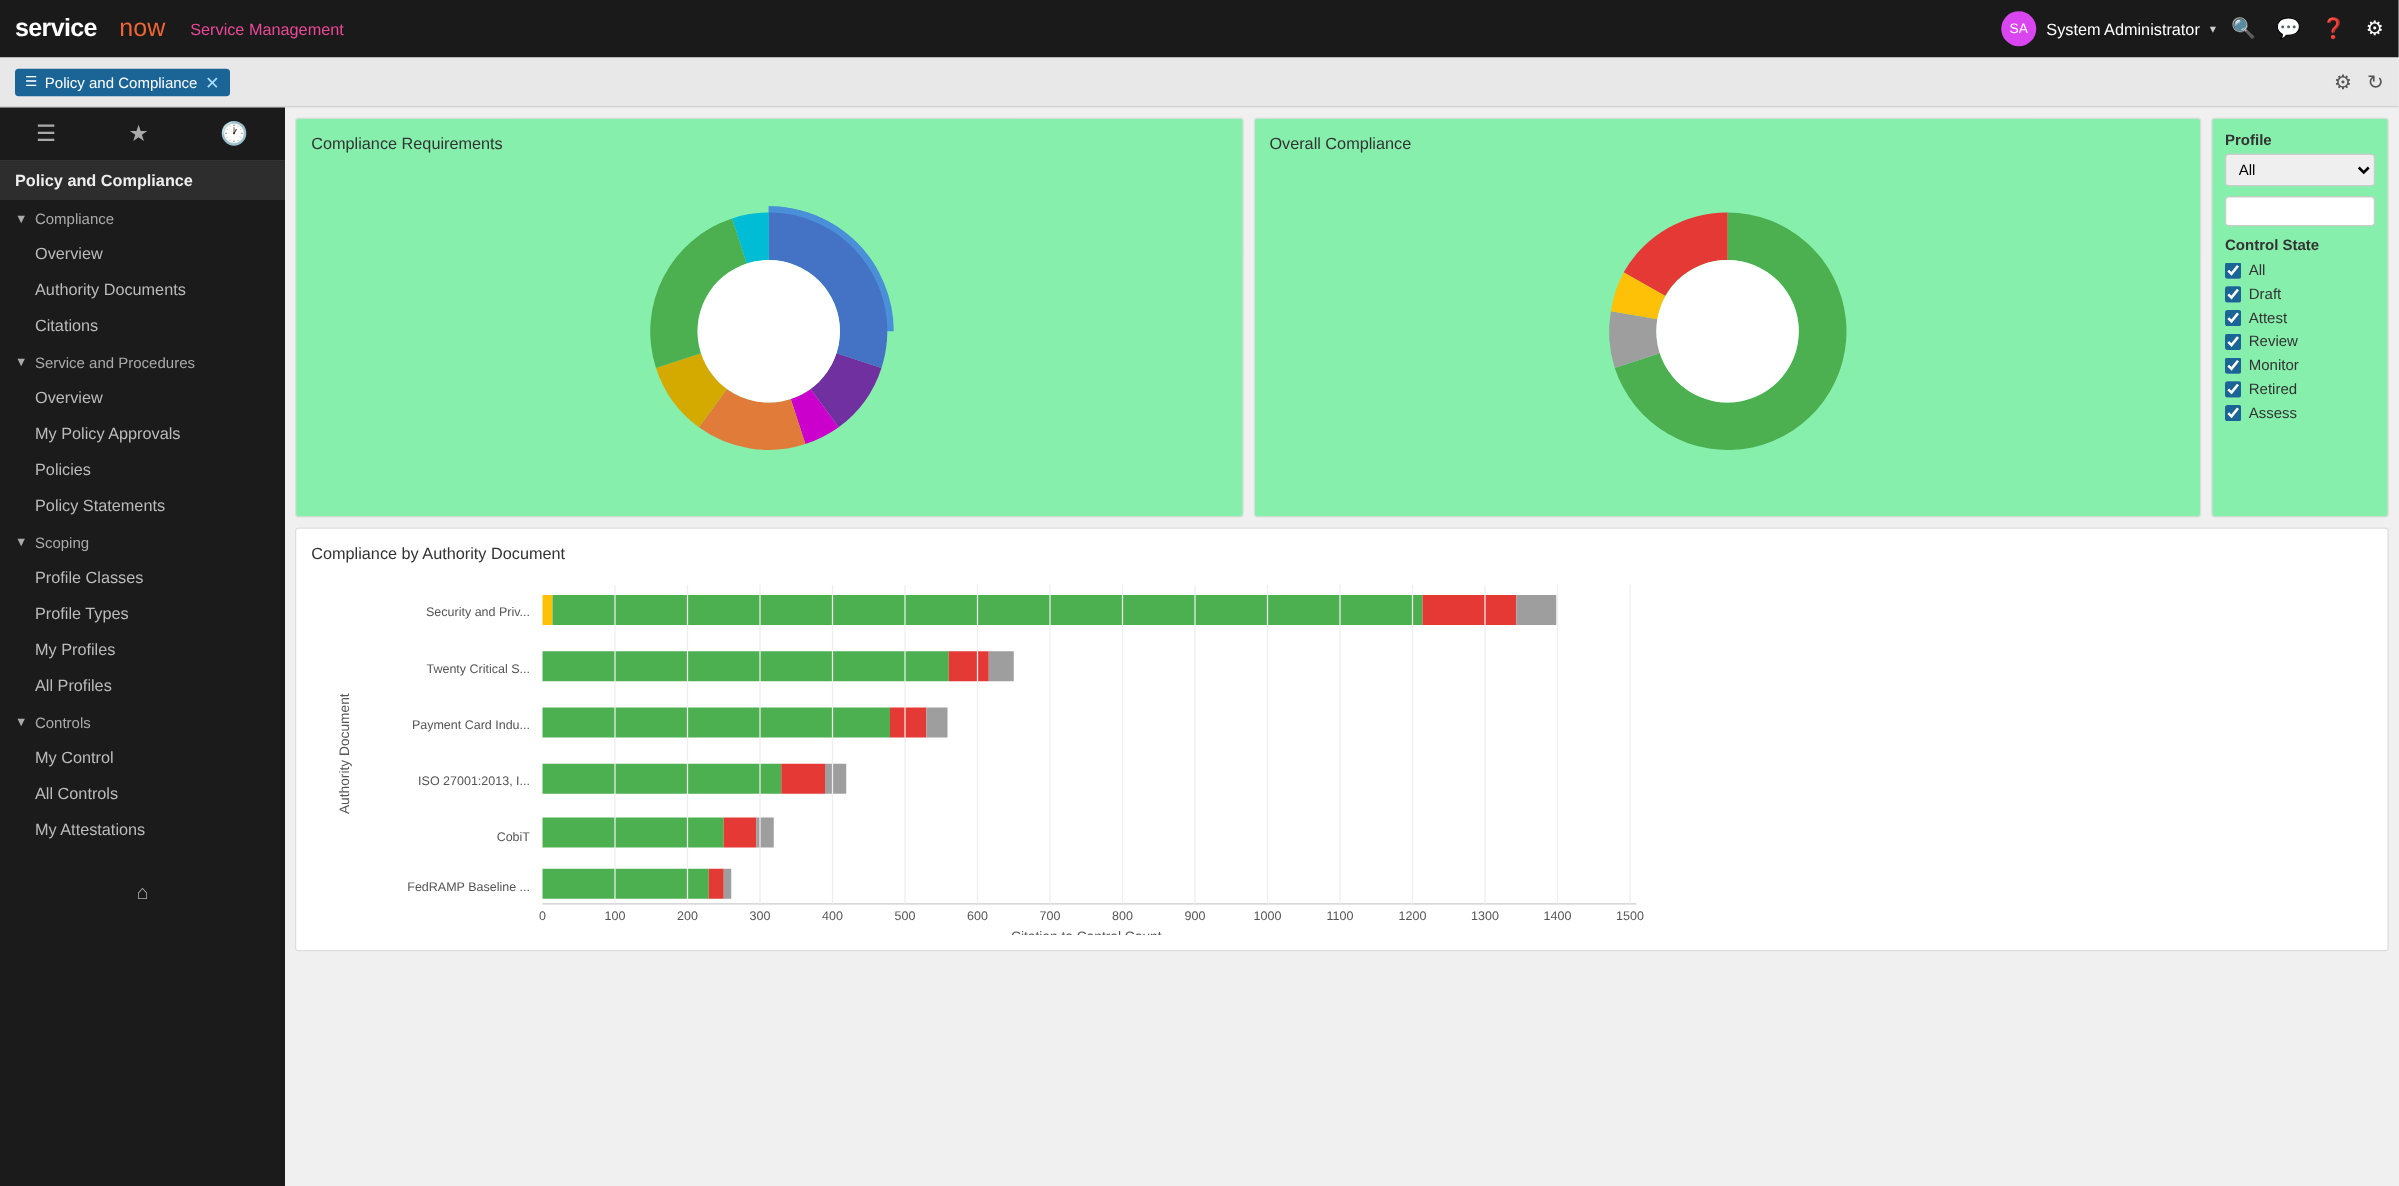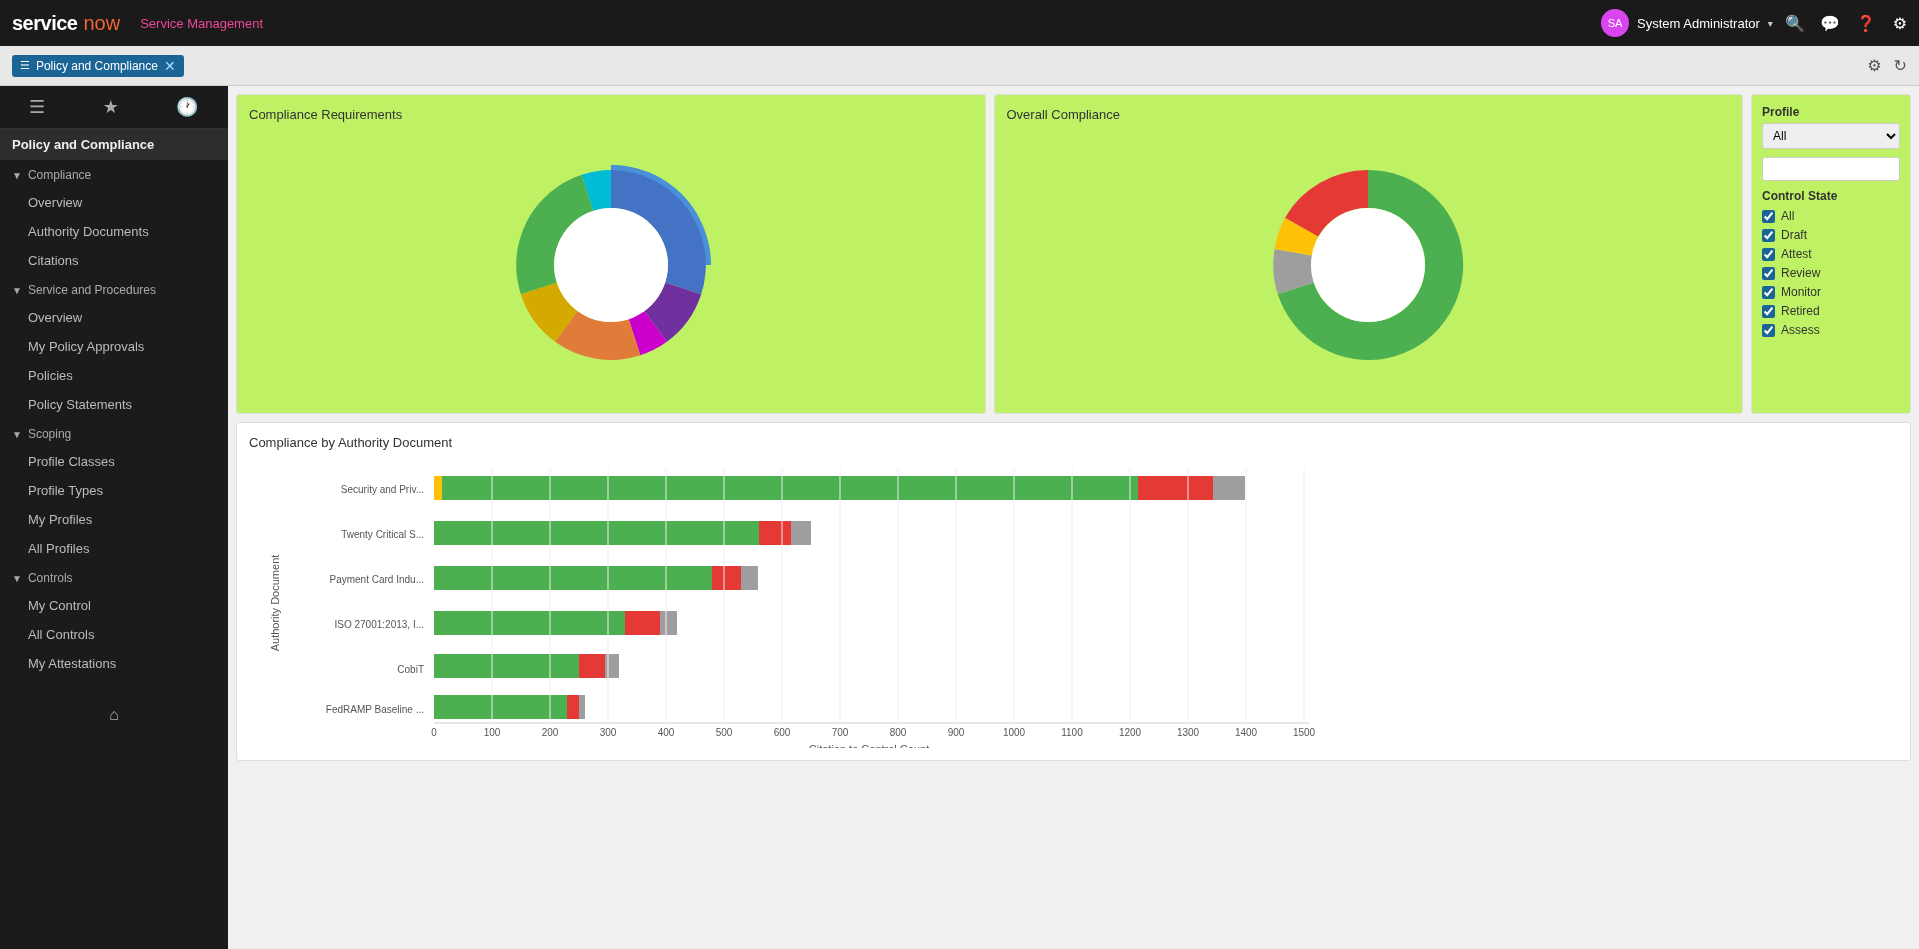--- a/index.html
+++ b/index.html
@@ -10,21 +10,21 @@
       height: 46px;
       background: #1a1a1a;
       display: flex;
       align-items: center;
       padding: 0 12px;
       gap: 12px;
     }
     .logo {
       display: flex;
       align-items: center;
-      gap: 6px;
+      gap: 18px;
     }
     .logo-service { color: #fff; font-size: 20px; font-weight: bold; letter-spacing: -0.5px; }
     .logo-now { color: #e63; font-size: 20px; font-weight: normal; }
     .app-title { color: #ec4899; font-size: 13px; margin-left: 8px; }
     .nav-spacer { flex: 1; }
     .nav-icons { display: flex; align-items: center; gap: 16px; color: #fff; font-size: 16px; }
     .user-area { display: flex; align-items: center; gap: 8px; color: #fff; font-size: 13px; }
     .user-avatar { width: 28px; height: 28px; border-radius: 50%; background: #d946ef; overflow: hidden; display: flex; align-items: center; justify-content: center; color: #fff; font-size: 11px; }
 
     
@@ -147,39 +147,39 @@
       padding: 0;
       flex: 1;
     }
     .top-row {
       display: flex;
       gap: 0;
       padding: 8px;
       gap: 8px;
     }
     .panel {
-      background: #bef264;
+      background: #86efac;
       border: 1px solid #ddd;
       border-radius: 3px;
       padding: 12px;
     }
     .panel-title {
       font-size: 13px;
       color: #333;
       margin-bottom: 8px;
       font-weight: normal;
     }
     .chart-panel-left { flex: 1; min-height: 320px; }
     .chart-panel-middle { flex: 1; min-height: 320px; }
 
     
     .donut-container { display: flex; justify-content: center; align-items: center; height: 270px; }
 
     
-    .filter-panel { width: 160px; padding: 10px; }
+    .filter-panel { width: 142px; padding: 10px; }
     .filter-panel .profile-label { font-size: 12px; font-weight: bold; color: #333; margin-bottom: 4px; }
     .profile-select {
       width: 100%;
       padding: 4px 6px;
       border: 1px solid #ccc;
       border-radius: 3px;
       font-size: 12px;
       margin-bottom: 8px;
     }
     .filter-search {

